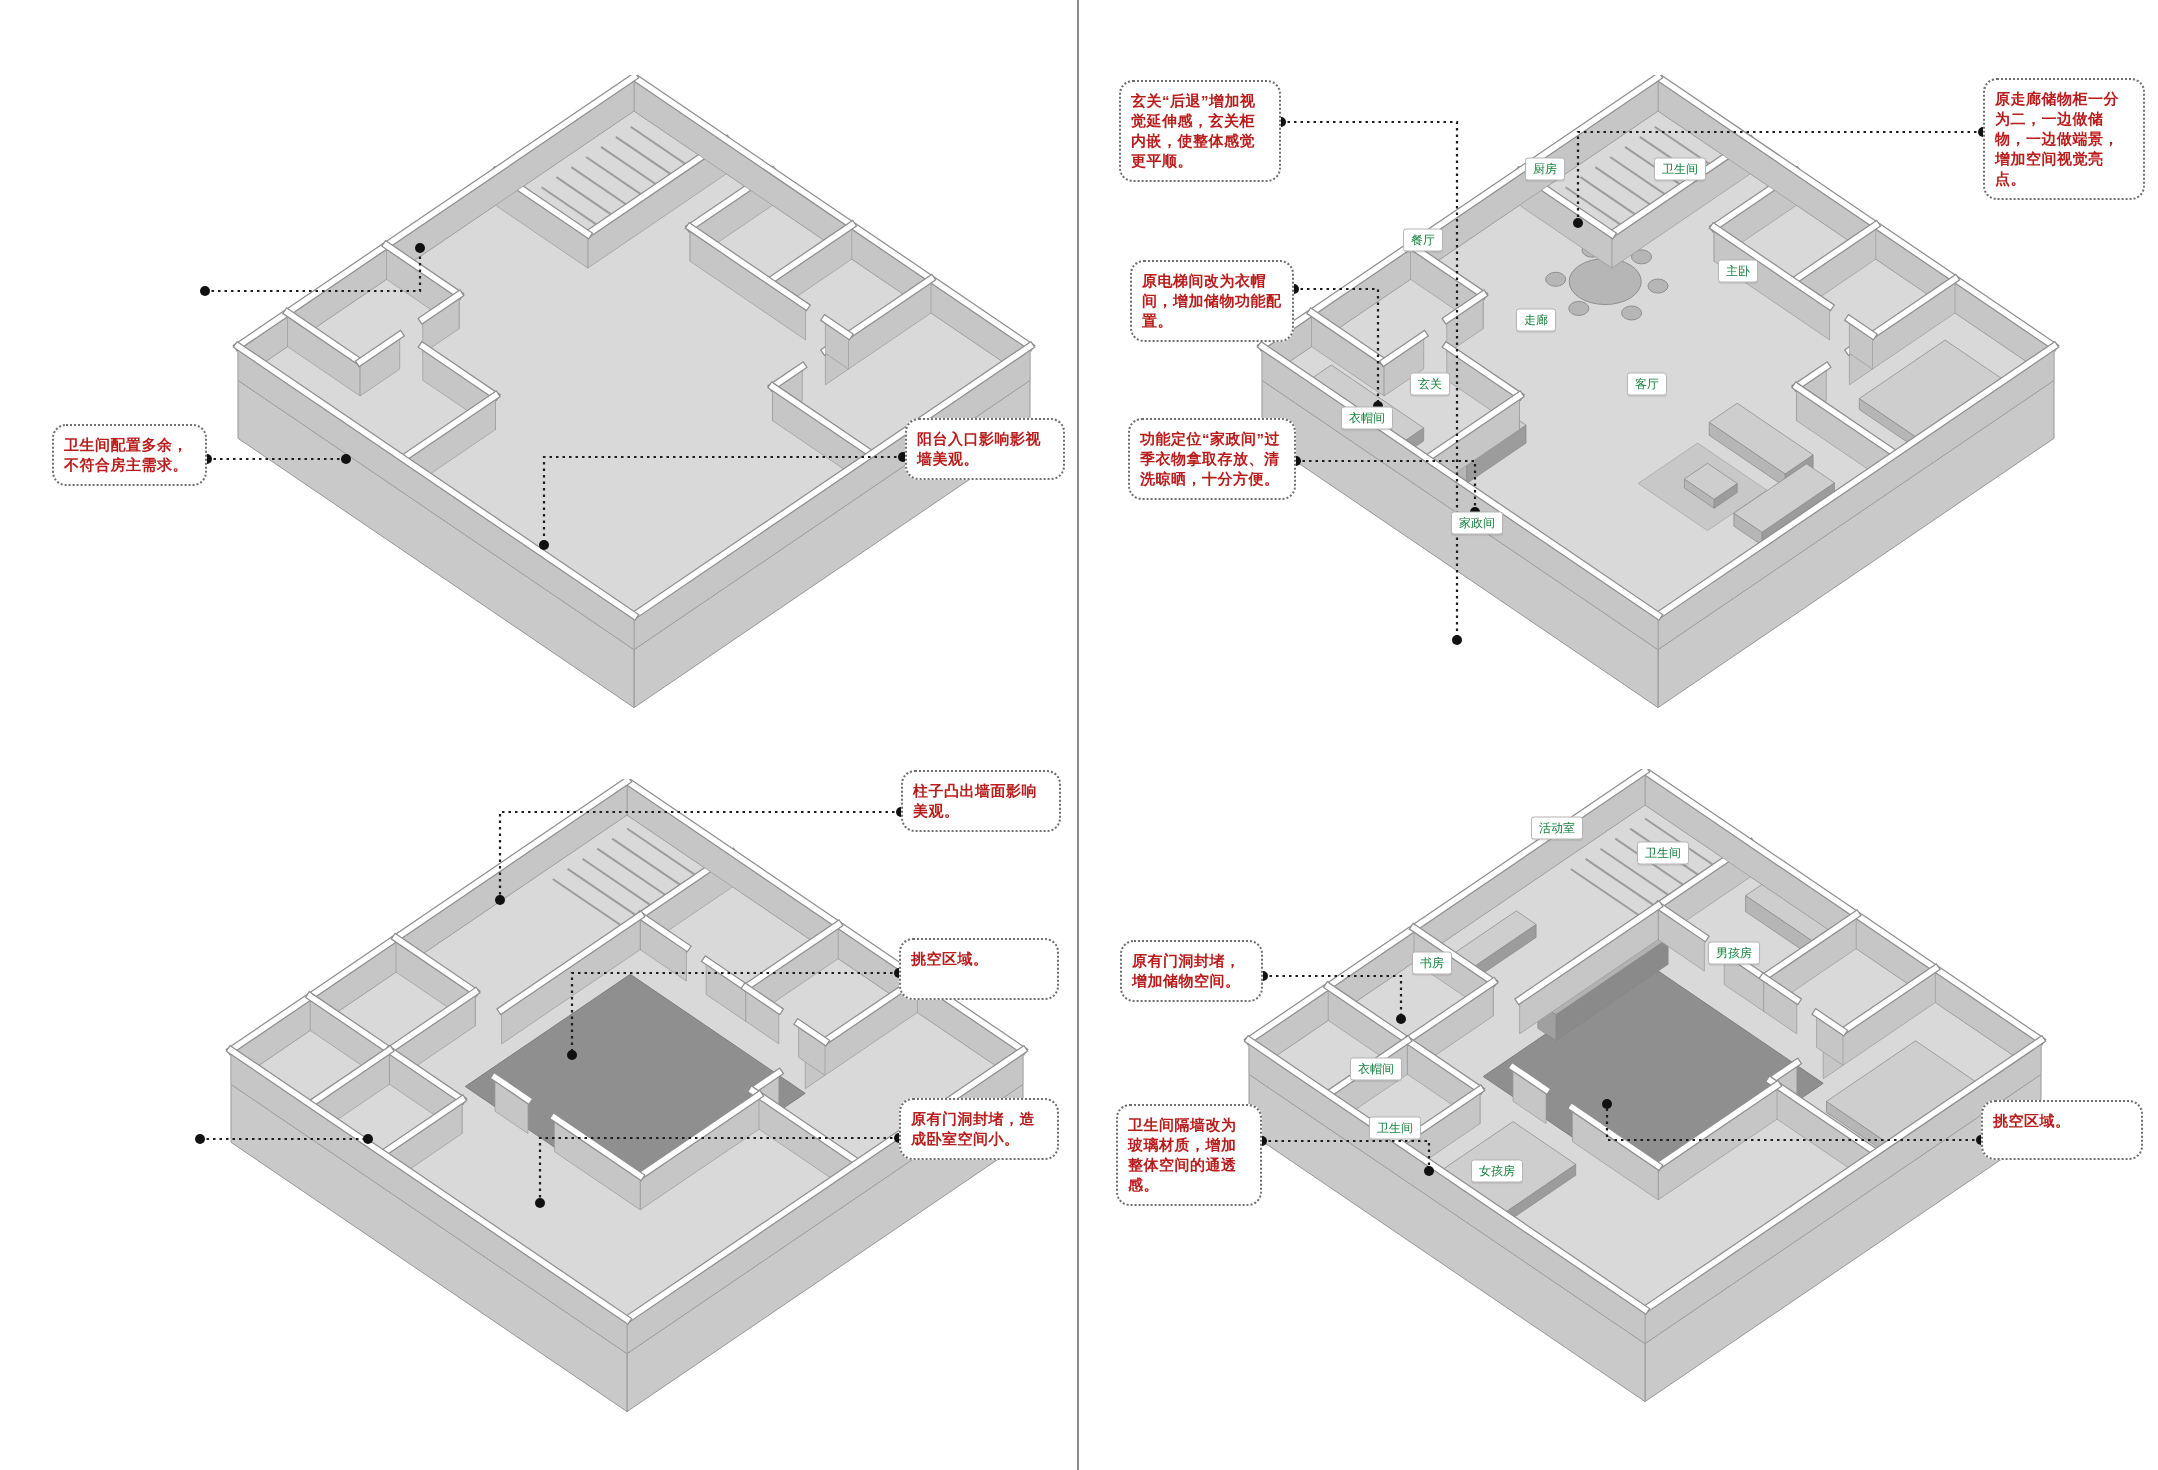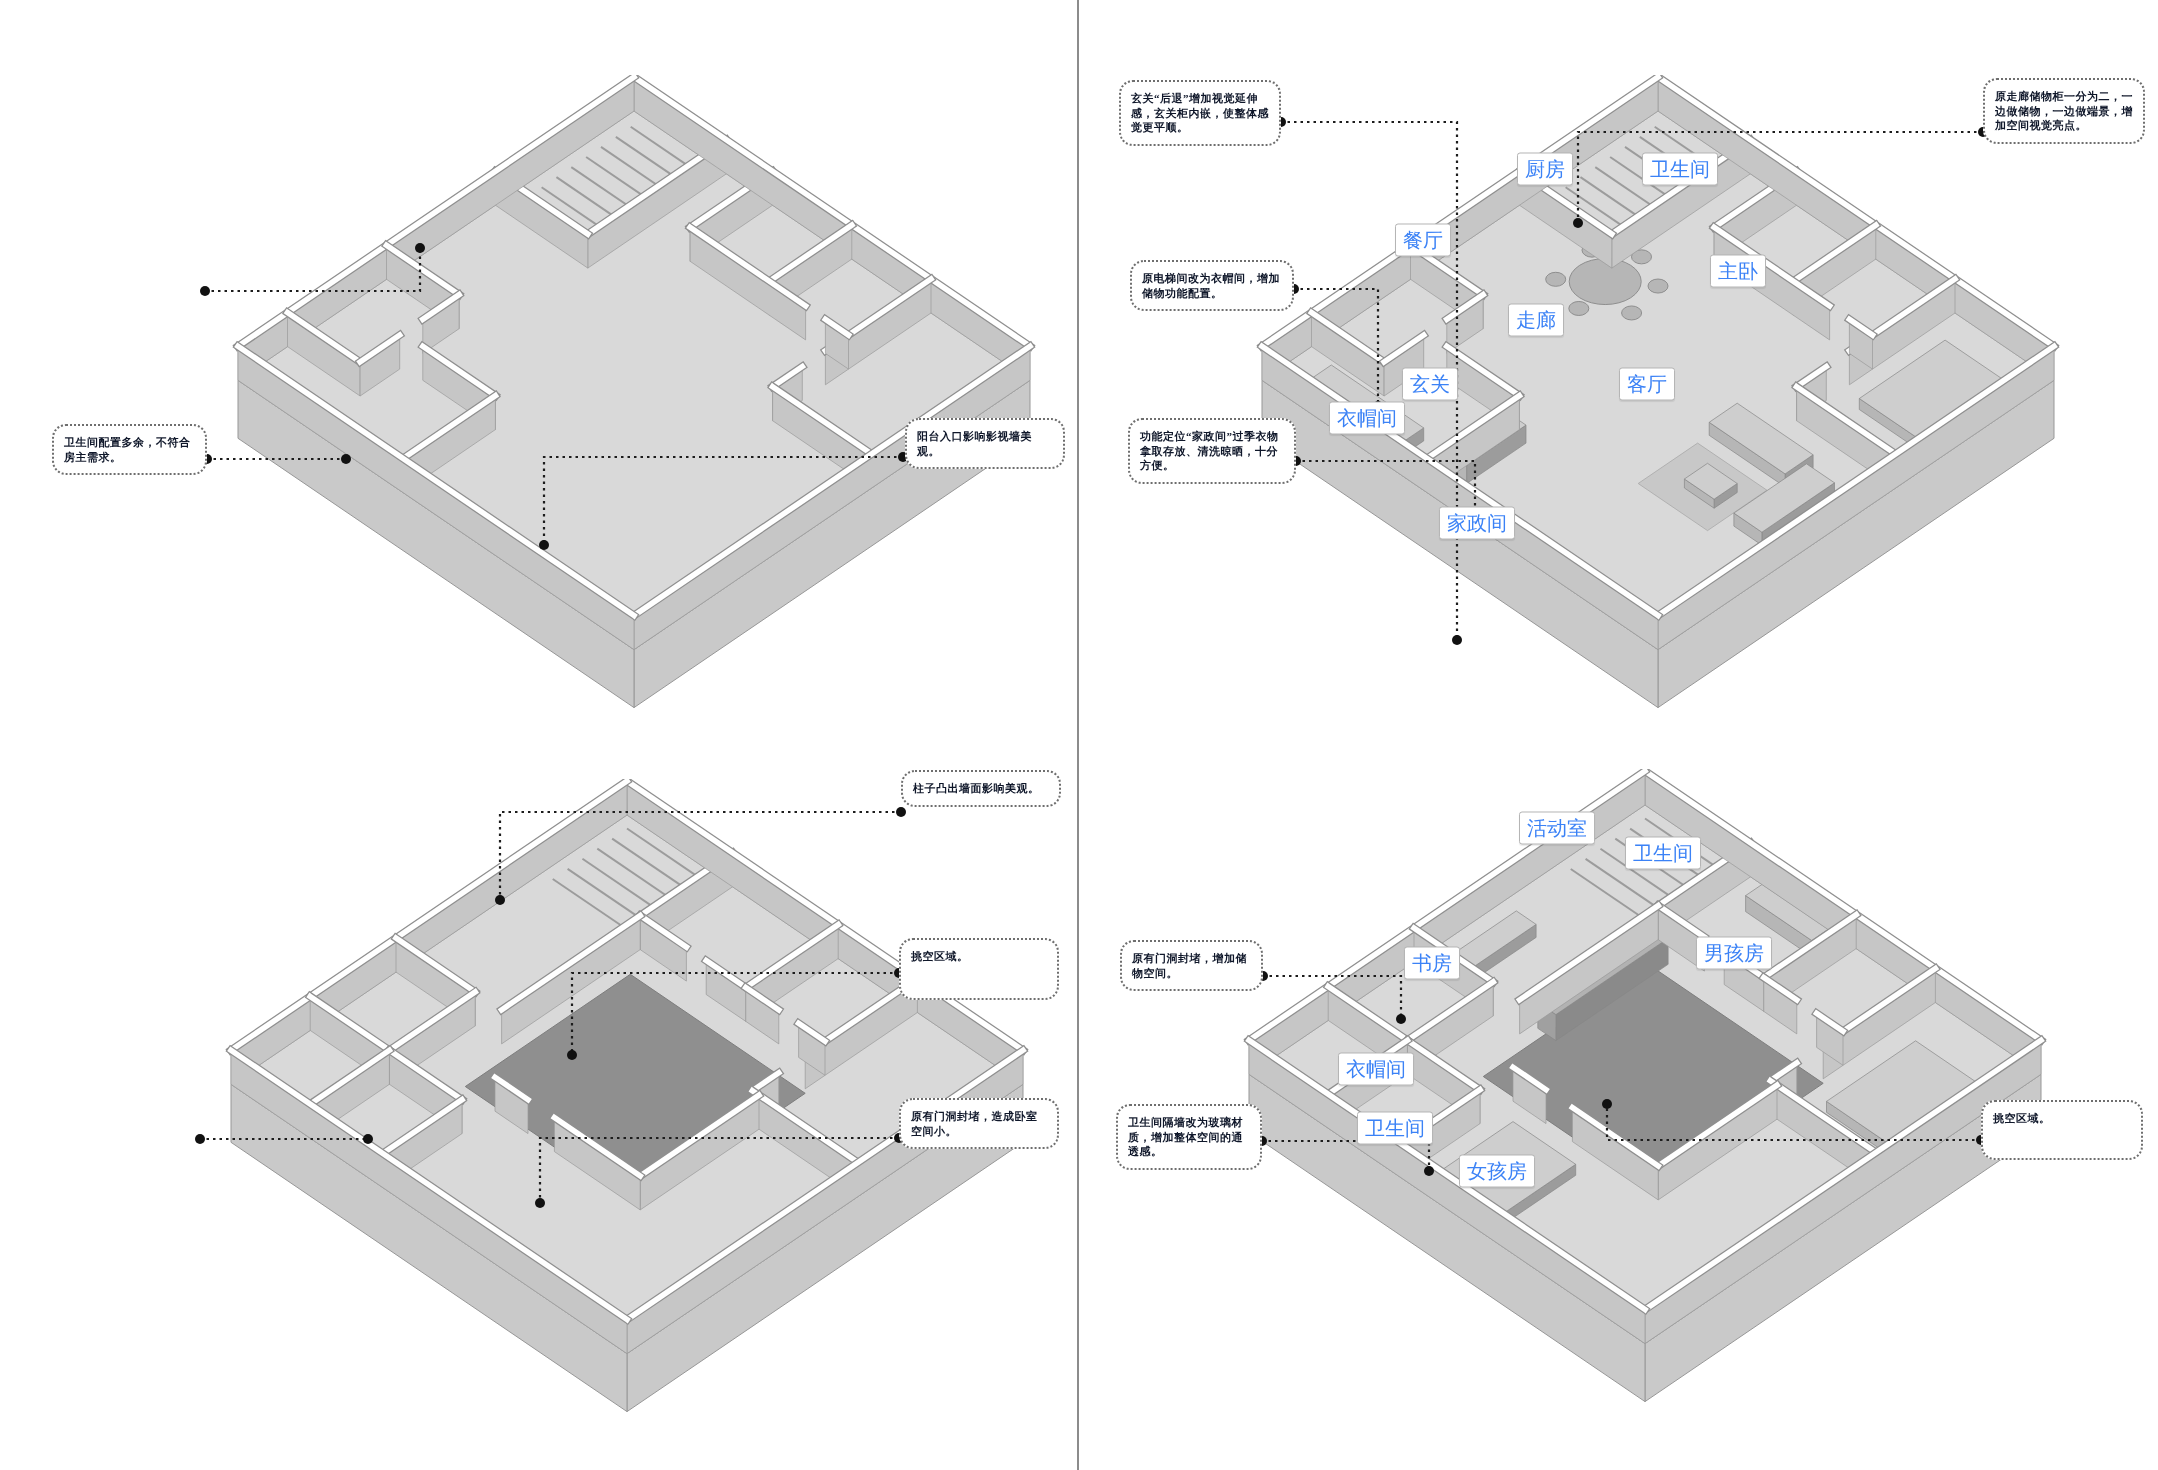--- a/index.html
+++ b/index.html
@@ -5,27 +5,27 @@
   html,body{margin:0;padding:0;background:#ffffff;}
   #canvas{
     position:relative;width:2158px;height:1470px;background:#ffffff;
     font-family:"Liberation Sans","DejaVu Sans",sans-serif;overflow:hidden;
   }
   .plan{position:absolute;}
   #divider{position:absolute;top:0;width:2px;height:1470px;background:#8c8c8c;}
   .note{
     position:absolute;box-sizing:border-box;background:#fff;
     border:2px dotted #6e6e6e;border-radius:14px;
-    padding:9px 10px;font-size:11px;line-height:1.34;
-    font-weight:700;color:#0f172a;letter-spacing:0.5px;font-family:Liberation Serif, serif;
+    padding:9px 10px;font-size:15px;line-height:1.34;
+    font-weight:700;color:#b91c1c;letter-spacing:0.5px;
   }
   .room-label{
     position:absolute;transform:translate(-50%,-50%);
     background:#ffffff;border:1px solid #b5b5b5;border-radius:3px;
-    padding:2px 7px;font-size:20px;color:#3b82f6;white-space:nowrap;
+    padding:2px 7px;font-size:12px;color:#15803d;white-space:nowrap;
     box-shadow:0 1px 1px rgba(0,0,0,0.08);
   }
   #leaders{position:absolute;left:0;top:0;pointer-events:none;}
   #watermark{
     position:absolute;left:1622px;top:1358px;width:530px;
     font-size:53px;font-weight:900;color:#0d0d0d;letter-spacing:2px;
     text-shadow:1px 1px 0 #ffffff;white-space:nowrap;
   }
 </style>
 </head>

